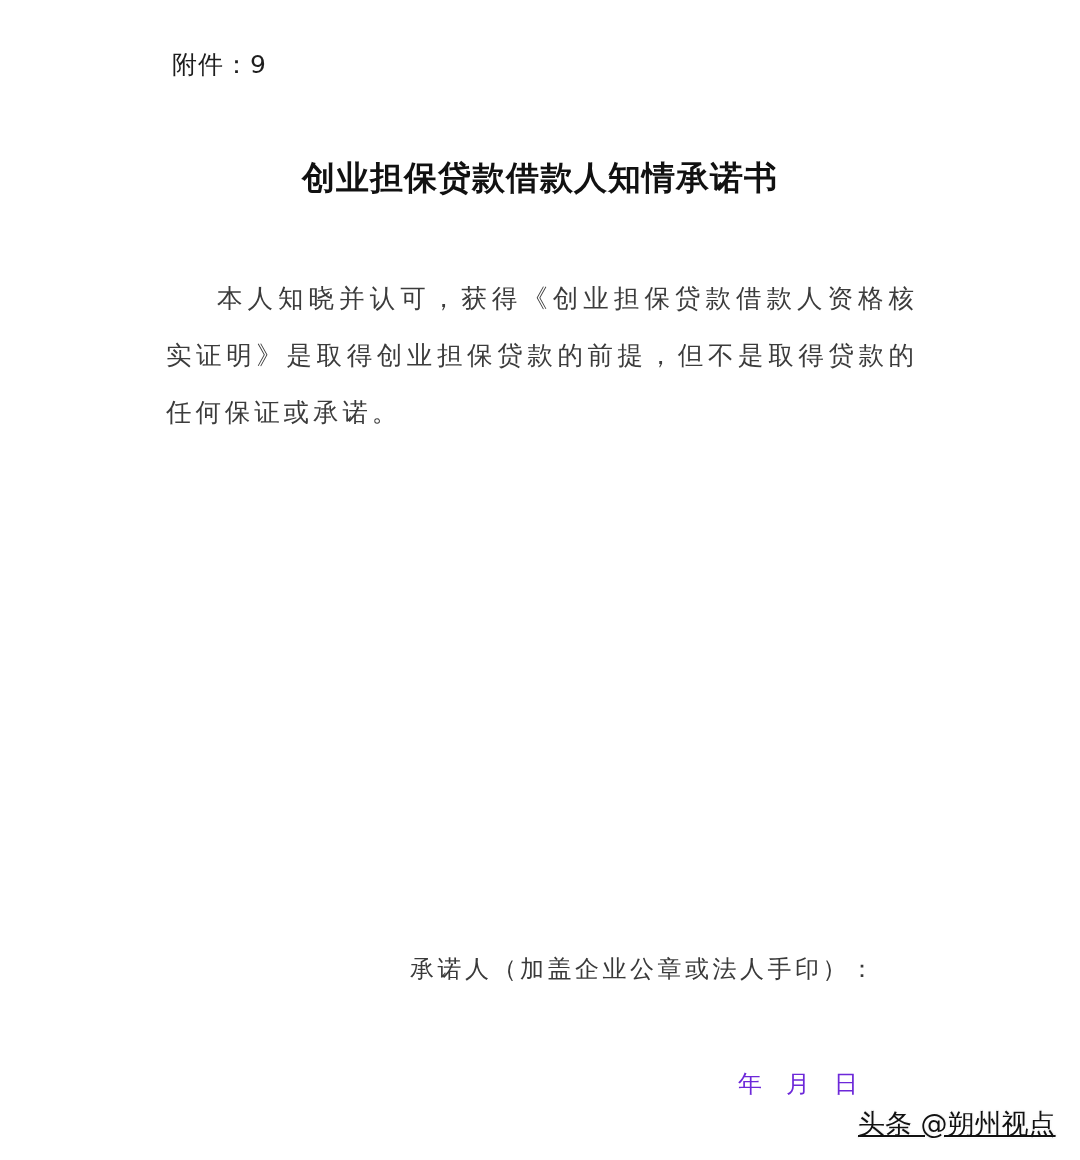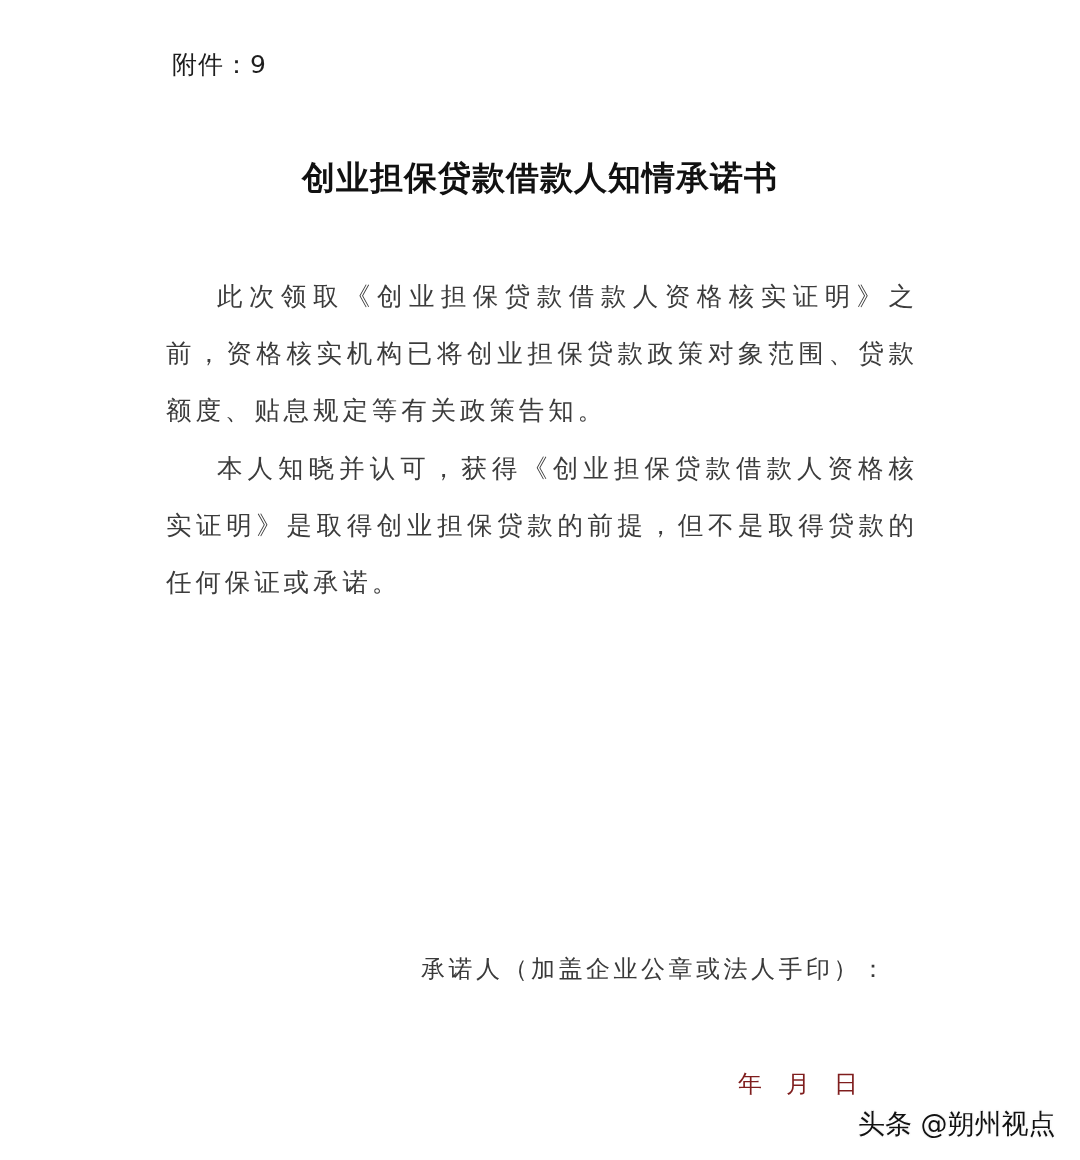--- a/index.html
+++ b/index.html
@@ -48,55 +48,55 @@
       text-align: justify;
     }
     .body-text p {
       margin: 0 0 0 0;
       text-indent: 2em;
     }
     .body-text p.para-2 { margin-top: 2px; }
     .body-text p.para-3 { margin-top: 2px; }
     .signature {
       position: absolute;
-      left: 421px;
+      left: 410px;
       top: 953px;
       font-size: 24px;
       color: #3a3a3a;
       letter-spacing: 3.5px;
     }
     .date-line {
       position: absolute;
       left: 738px;
       top: 1068px;
       font-size: 24px;
-      color: #7f1d1d;
+      color: #6d28d9;
     }
     .date-line span { display: inline-block; }
     .date-line .gap { width: 24px; }
     .watermark {
       position: absolute;
       left: 858px;
       top: 1106px;
       font-family: "DejaVu Sans", "Liberation Sans", sans-serif;
       font-size: 27px;
       color: #111111;
       text-shadow: 1px 1px 0 #ffffff, -1px -1px 0 #ffffff, 0 0 2px rgba(0,0,0,0.25);
       letter-spacing: 0px;
+      text-decoration: underline;
     }
   </style>
 </head>
 <body>
 
 <div class="attachment">附件：9</div>
 
 <div class="title">创业担保贷款借款人知情承诺书</div>
 
 <div class="body-text">
-  <p class="para-1">此次领取《创业担保贷款借款人资格核实证明》之前，资格核实机构已将创业担保贷款政策对象范围、贷款额度、贴息规定等有关政策告知。</p>
   <p class="para-2">本人知晓并认可，获得《创业担保贷款借款人资格核实证明》是取得创业担保贷款的前提，但不是取得贷款的任何保证或承诺。</p>
 </div>
 
 <div class="signature">承诺人（加盖企业公章或法人手印）：</div>
 
 <div class="date-line">
   <span>年</span><span class="gap"></span><span>月</span><span class="gap"></span><span>日</span>
 </div>
 
 <div class="watermark">头条 @朔州视点</div>

